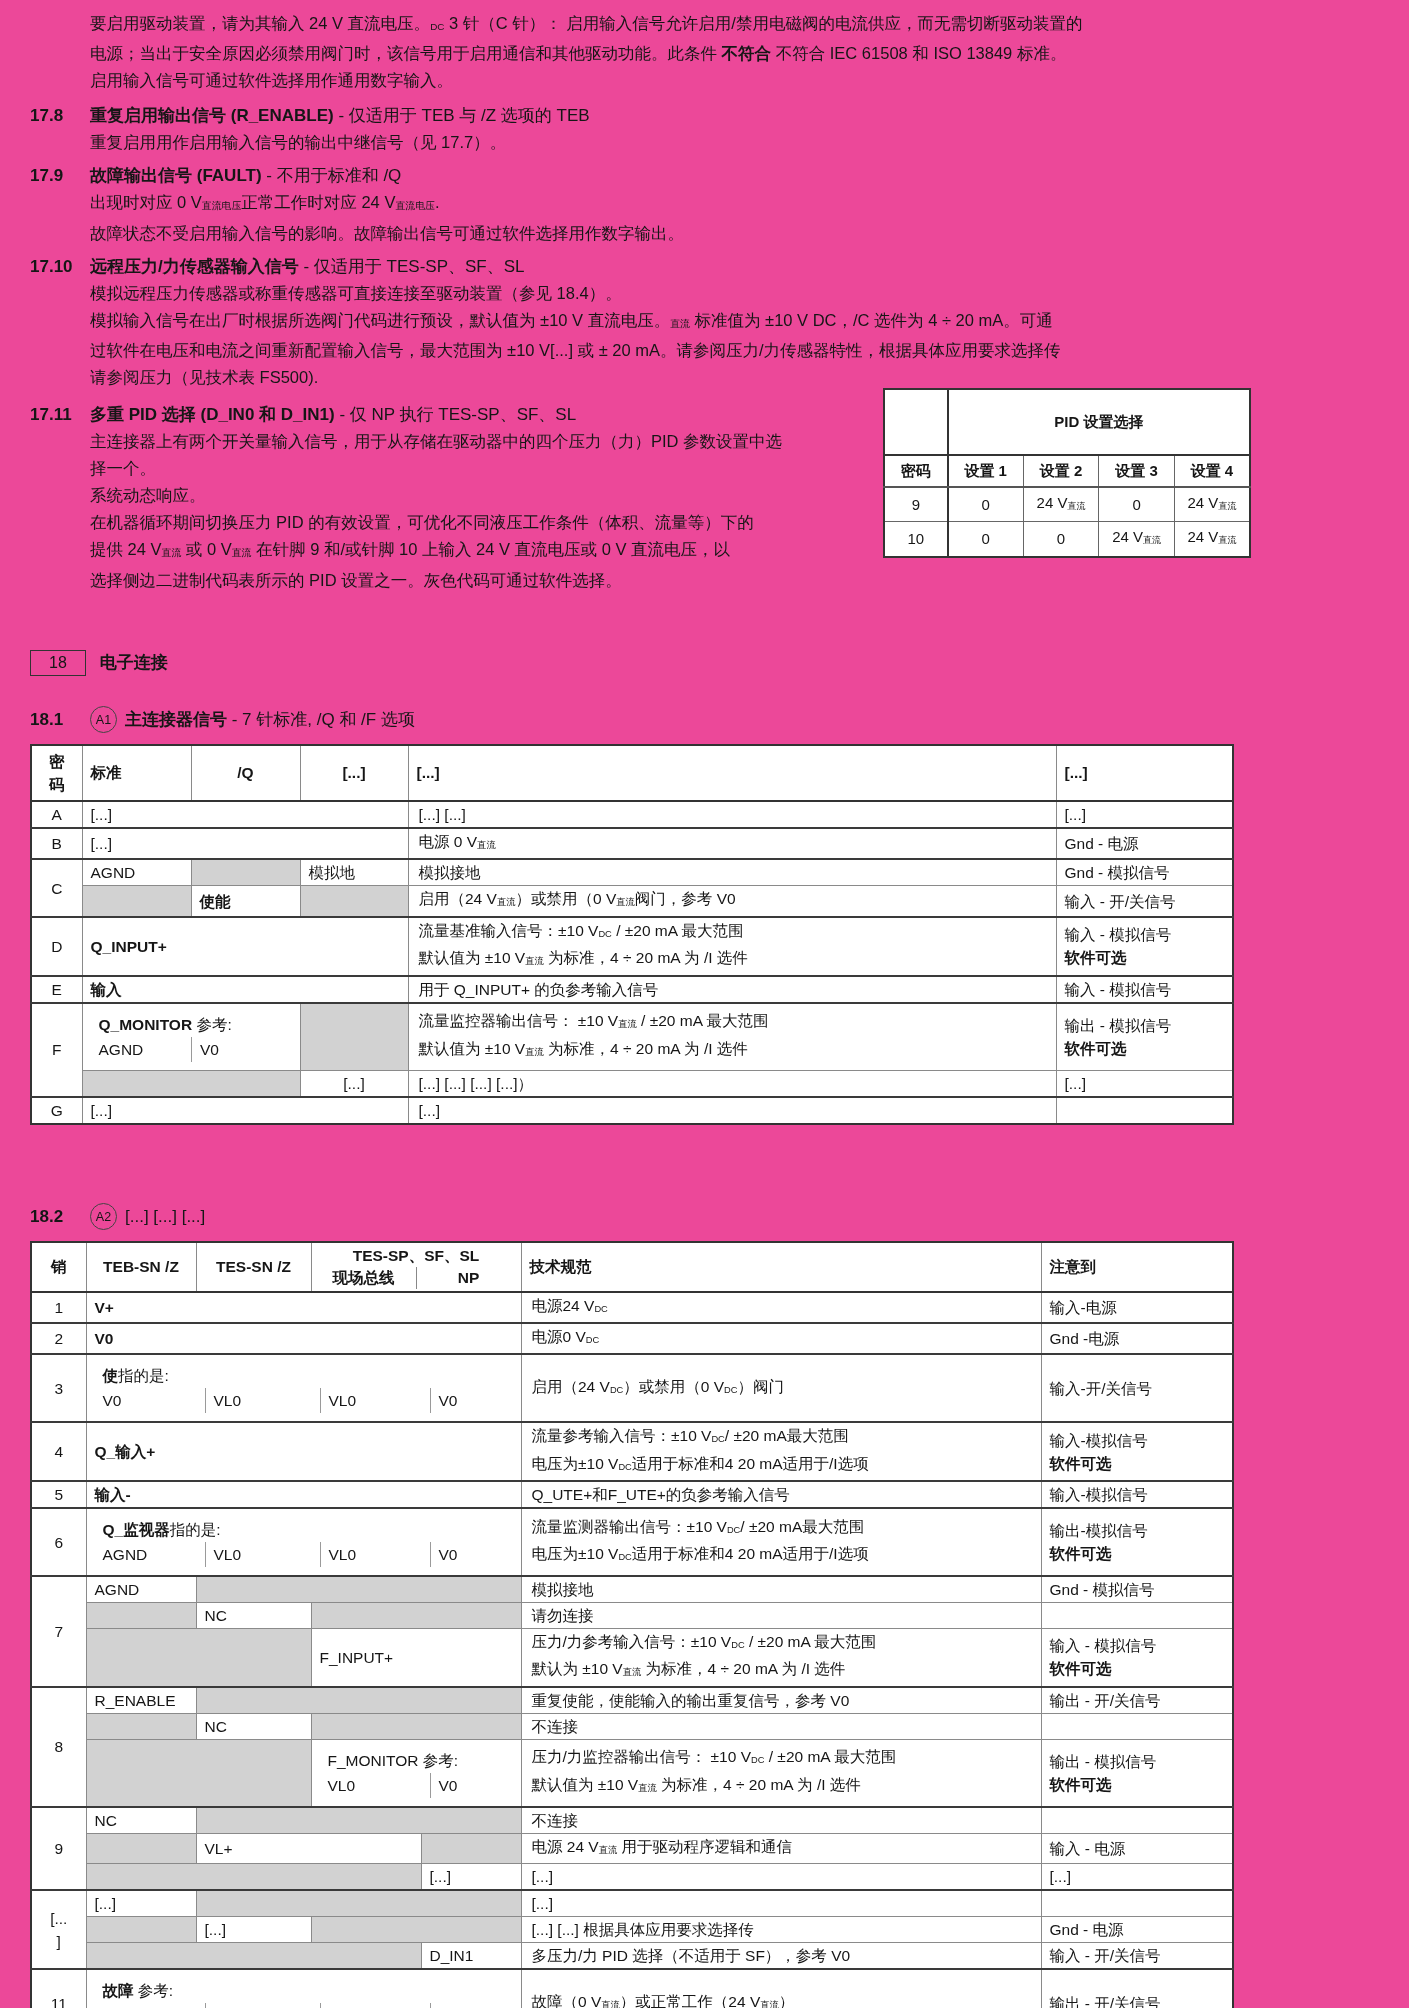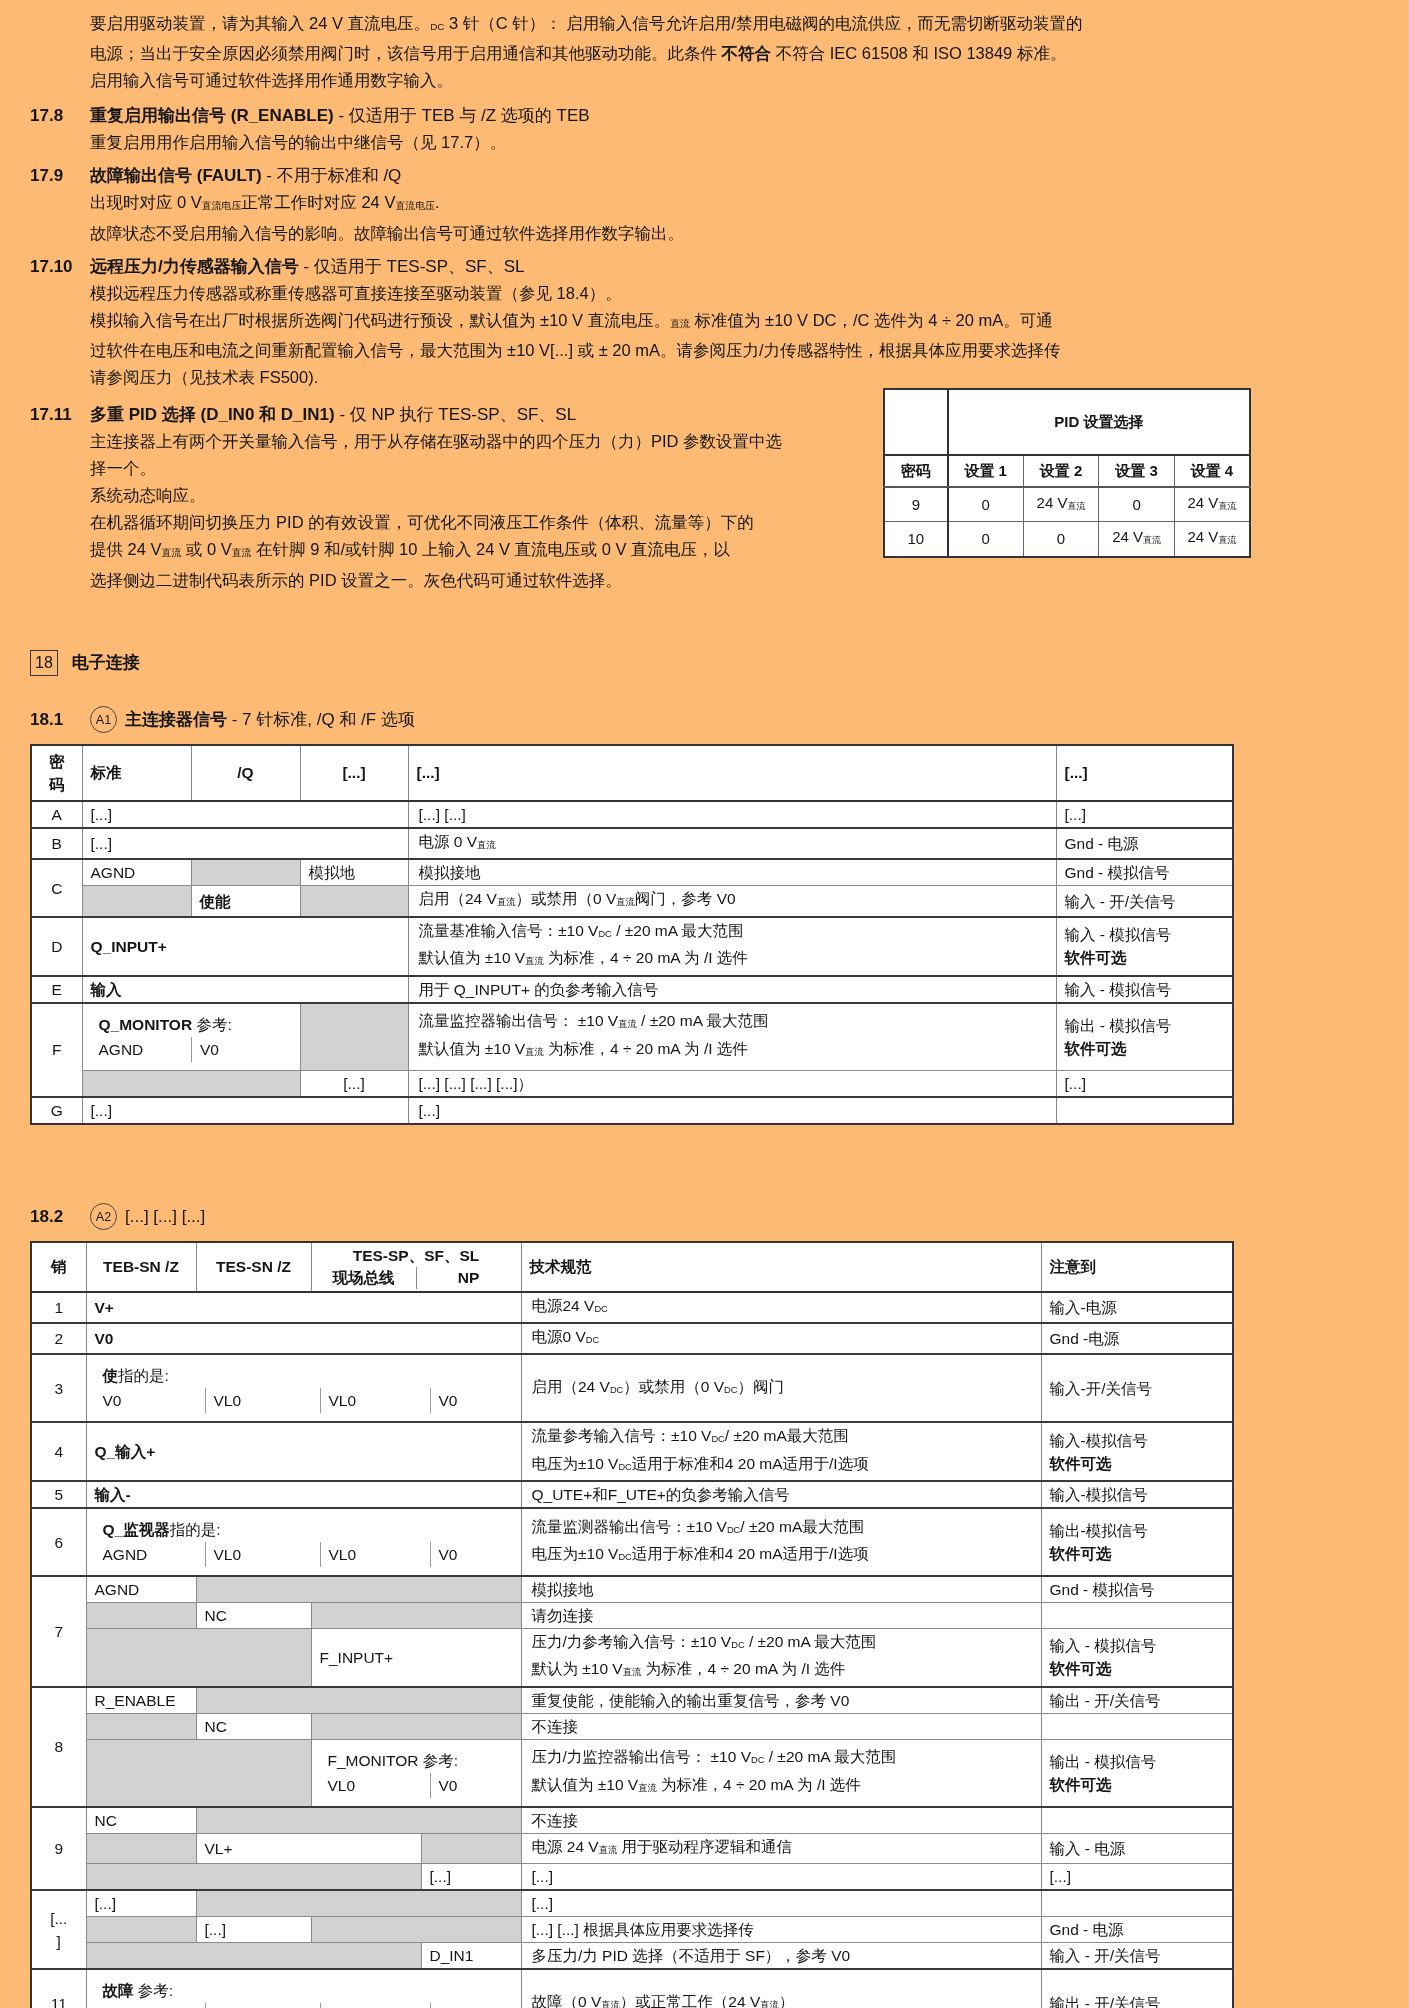--- a/index.html
+++ b/index.html
@@ -1,34 +1,34 @@
 <!DOCTYPE html>
 <html><head>
 <meta charset="utf-8">
 <style>
   html,body{margin:0;padding:0;background:#fff;}
-  .page{position:relative;width:1409px;height:2008px;background:#fdba74;overflow:hidden;
+  .page{position:relative;width:1409px;height:2008px;background:#ec4899;overflow:hidden;
         font-family:"Liberation Sans","DejaVu Sans",sans-serif;color:#161616;}
   .content{padding:10px 30px 0 30px;}
   .line{font-size:16.5px;line-height:27px;white-space:nowrap;}
   .body-block{margin-left:60px;}
   sub{font-size:0.6em;vertical-align:-0.15em;letter-spacing:0;}
   b{font-weight:bold;}
 
   
   .h{position:relative;margin-left:60px;font-size:17px;line-height:27px;}
   .hnum{position:absolute;left:-60px;top:0;font-weight:bold;}
   .h178{margin-top:8px;}
   .h179{margin-top:6px;}
   .h1710{margin-top:6px;}
   .h1711{margin-top:10px;}
 
   
   .sec18{margin-top:56px;display:flex;align-items:center;gap:14px;}
-  .sec18-box{display:inline-block;border:1.5px solid #333;padding:0 4px;font-size:16px;line-height:24px;}
+  .sec18-box{display:inline-block;border:1.5px solid #333;padding:0 18px;font-size:16px;line-height:24px;}
   .sec18-title{font-weight:bold;font-size:17px;}
   .subsec{position:relative;margin-left:60px;margin-top:30px;font-size:17px;line-height:28px;display:flex;align-items:center;gap:8px;}
   .subsec .hnum{left:-60px;}
   .badge{display:inline-flex;width:25px;height:25px;border:1.5px solid #444;border-radius:50%;
          align-items:center;justify-content:center;font-size:12.5px;flex:0 0 auto;}
   .subsec182{margin-top:78px;}
 
   
   .tbl{border-collapse:collapse;table-layout:fixed;margin-top:10px;border:2px solid #333;background:#fff;}
   .tbl th,.tbl td{border:1px solid #8a8a8a;padding:1px 8px;font-size:15.5px;line-height:23px;

